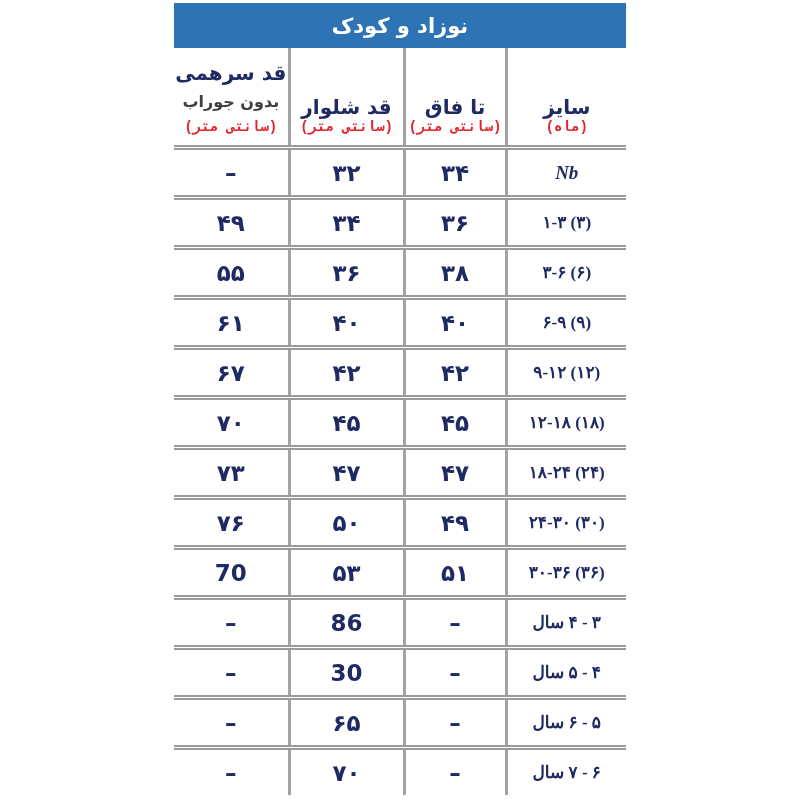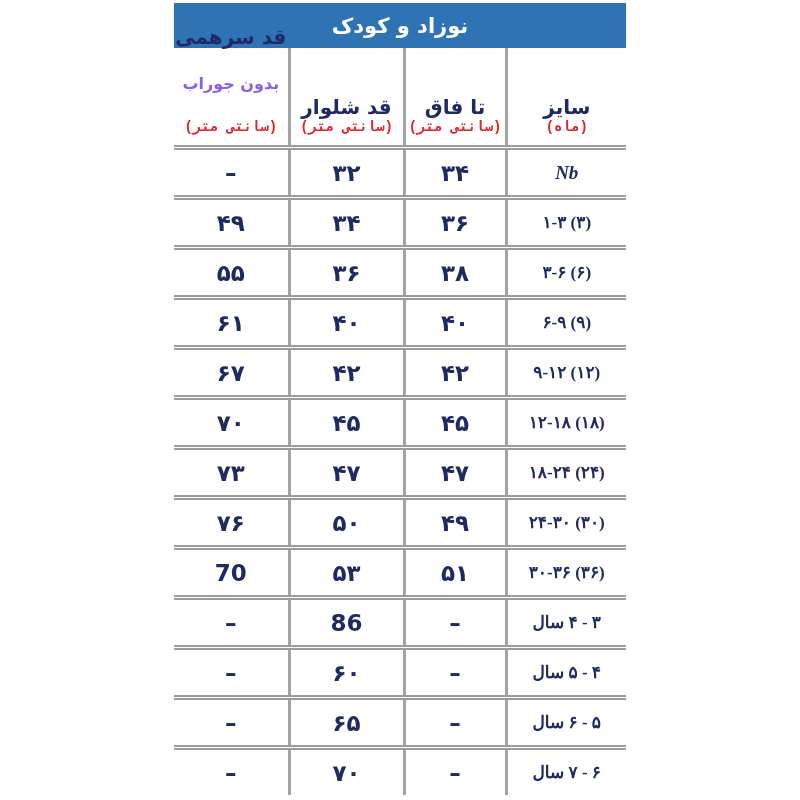--- a/index.html
+++ b/index.html
@@ -48,31 +48,31 @@
   tbody td { height: 45px; }
 
   .hwrap {
     height: 97px;
     display: flex;
     flex-direction: column;
     align-items: center;
     justify-content: flex-end;
     padding-bottom: 10px;
     box-sizing: border-box;
-    gap: 27px;
+    gap: 9px;
   }
   .hwrap.two { gap: 2px; text-align: center; }
   .hlabel {
     color: #1f2a63;
     font-size: 20px;
     font-weight: bold;
     line-height: 1.1;
   }
   .hsub {
-    color: #8b5cf6;
+    color: #404040;
     font-size: 16px;
     font-weight: 600;
     line-height: 1.1;
   }
   .hunit {
     color: #e1232b;
     font-size: 14px;
     font-weight: bold;
     line-height: 1.1;
     font-family: Liberation Mono, monospace;
@@ -192,21 +192,21 @@
       </tr>
       <tr>
         <td class="size-cell">۳ - ۴ سال</td>
         <td class="val-cell">–</td>
         <td class="val-cell">86</td>
         <td class="val-cell">–</td>
       </tr>
       <tr>
         <td class="size-cell">۴ - ۵ سال</td>
         <td class="val-cell">–</td>
-        <td class="val-cell">۶۰</td>
+        <td class="val-cell">30</td>
         <td class="val-cell">–</td>
       </tr>
       <tr>
         <td class="size-cell">۵ - ۶ سال</td>
         <td class="val-cell">–</td>
         <td class="val-cell">۶۵</td>
         <td class="val-cell">–</td>
       </tr>
       <tr>
         <td class="size-cell">۶ - ۷ سال</td>

